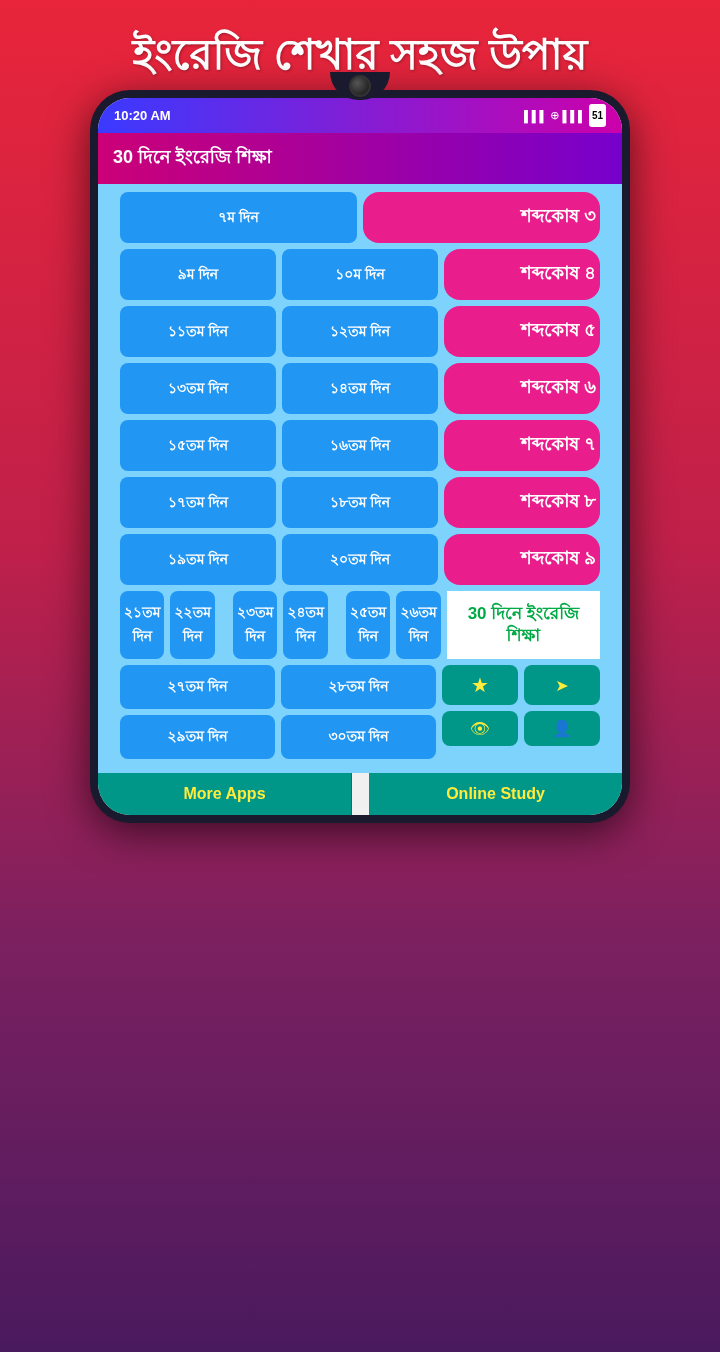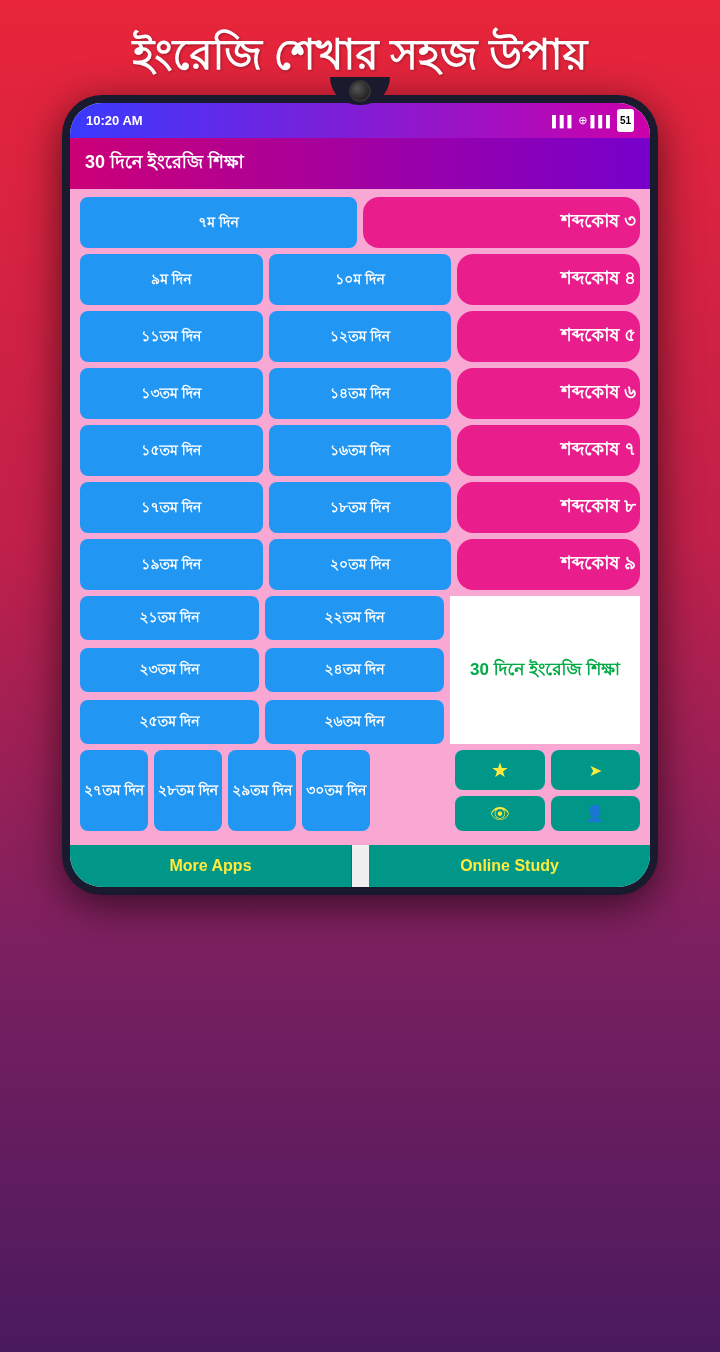--- a/index.html
+++ b/index.html
@@ -17,23 +17,22 @@
       color: white;
       font-size: 42px;
       font-weight: bold;
       text-align: right;
       margin-top: 30px;
       margin-bottom: 10px;
       line-height: 1.2;
       text-shadow: 1px 1px 3px rgba(0,0,0,0.3);
     }
     .phone-wrapper {
-      width: 596px;
+      width: 540px;
       position: relative;
-      margin-top: 5px;
     }
     .phone-outer {
       background: #1a1a2e;
       border-radius: 40px;
       padding: 8px;
       box-shadow: 0 10px 40px rgba(0,0,0,0.6);
       position: relative;
     }
     .phone-camera-bump {
       position: absolute;
@@ -91,22 +90,22 @@
     .app-header {
       background: linear-gradient(90deg, #cc0077, #7700cc);
       padding: 10px 15px;
     }
     .app-title {
       color: white;
       font-size: 18px;
       font-weight: bold;
     }
     .content-area {
-      background: #f9a8d4;
-      padding: 8px 10px;
+      background: #7dd3fc;
+      padding: 8px 22px;
       flex: 1;
     }
     .grid-row {
       display: flex;
       gap: 6px;
       margin-bottom: 6px;
       align-items: stretch;
     }
     .btn-blue {
       background: #2196F3;
@@ -238,39 +237,39 @@
           <button class="btn-pink">শব্দকোষ ৮</button>
         </div>
 
         <div class="grid-row">
           <button class="btn-blue">১৯তম দিন</button>
           <button class="btn-blue">২০তম দিন</button>
           <button class="btn-pink">শব্দকোষ ৯</button>
         </div>
 
         <div style="display:flex; gap:6px; margin-bottom:6px;">
-          <div style="flex:2; display:flex; flex-direction:column; gap:8px;">
+          <div style="flex:2; display:flex; flex-direction:row; gap:18px;">
             <div class="grid-row" style="margin-bottom:0;">
               <button class="btn-blue">২১তম দিন</button>
               <button class="btn-blue">২২তম দিন</button>
             </div>
             <div class="grid-row" style="margin-bottom:0;">
               <button class="btn-blue">২৩তম দিন</button>
               <button class="btn-blue">২৪তম দিন</button>
             </div>
             <div class="grid-row" style="margin-bottom:0;">
               <button class="btn-blue">২৫তম দিন</button>
               <button class="btn-blue">২৬তম দিন</button>
             </div>
           </div>
           <div class="side-text-box" style="font-size:17px; font-weight:bold; color:#00aa44;">30 দিনে ইংরেজি শিক্ষা</div>
         </div>
 
         <div style="display:flex; gap:6px; margin-bottom:6px;">
-          <div style="flex:2; display:flex; flex-direction:row; gap:6px;">
+          <div style="flex:2; display:flex; flex-direction:column; gap:6px;">
             <div class="grid-row" style="margin-bottom:0;">
               <button class="btn-blue">২৭তম দিন</button>
               <button class="btn-blue">২৮তম দিন</button>
             </div>
             <div class="grid-row" style="margin-bottom:0;">
               <button class="btn-blue">২৯তম দিন</button>
               <button class="btn-blue">৩০তম দিন</button>
             </div>
           </div>
           <div style="flex:1; display:flex; flex-direction:column; gap:6px;">

